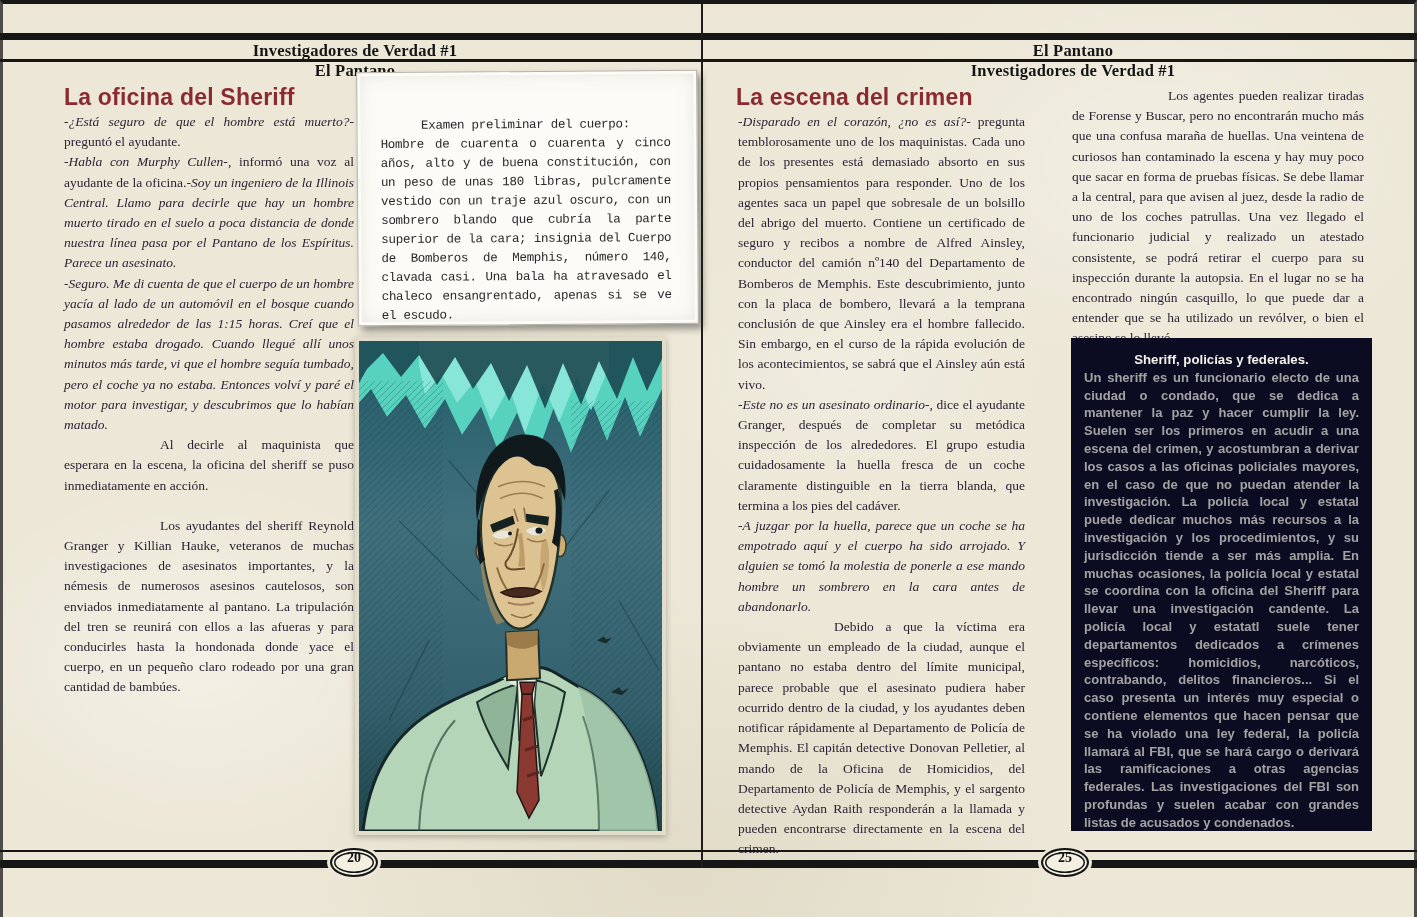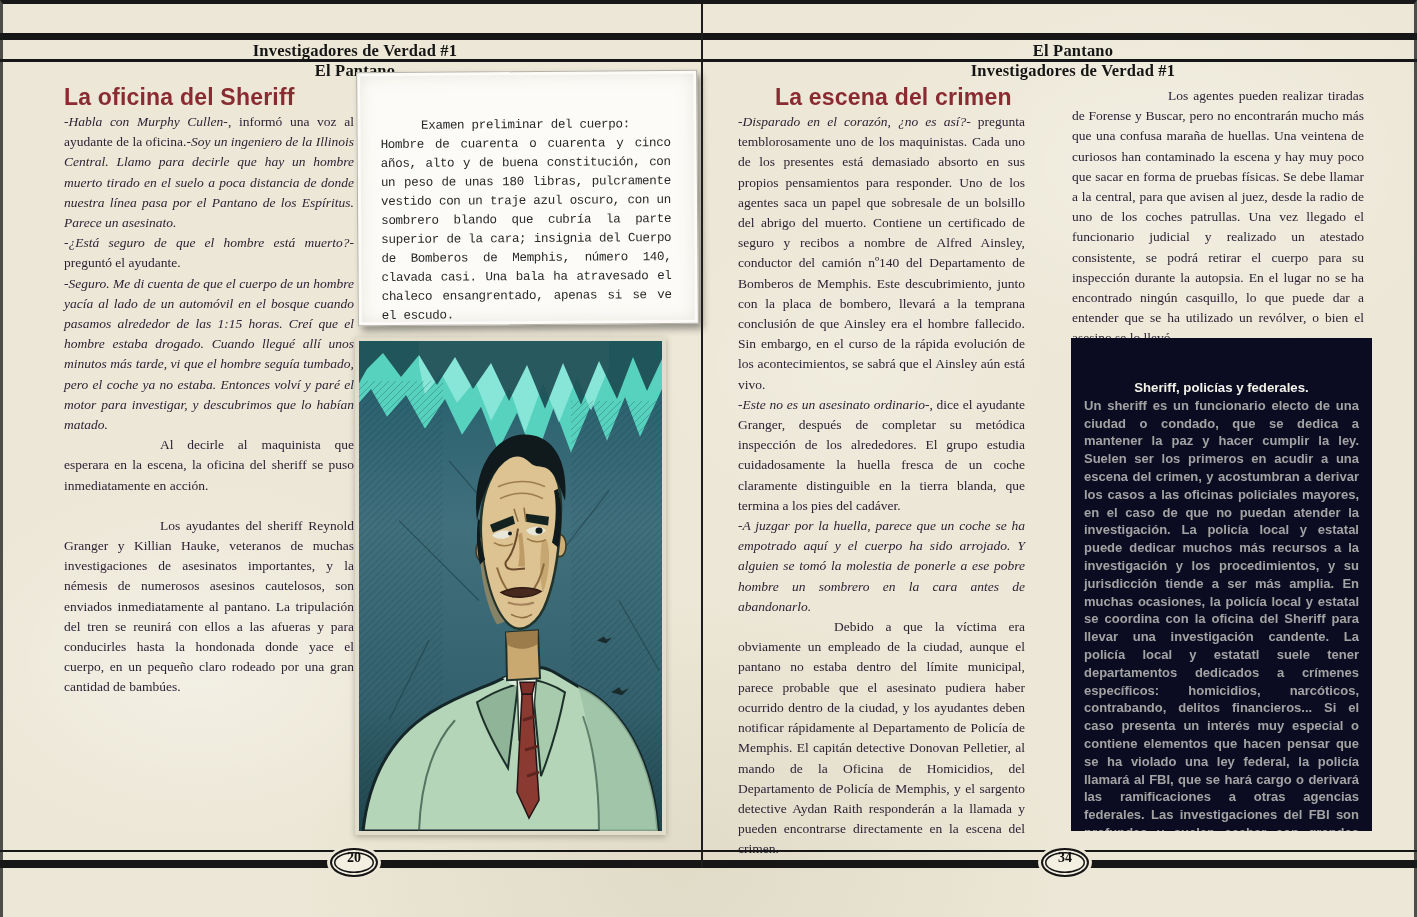--- a/index.html
+++ b/index.html
@@ -23,38 +23,38 @@
   .hdr-left{left:57px;width:596px;}
   .hdr-right{left:790px;width:566px;}
   .badge{position:absolute;top:848px;width:44px;height:25px;border-radius:50%;background:#f3efe1;border:2px solid #141414;
     box-shadow:0 0 0 3px #ece7d6, inset 0 0 0 2px #f3efe1, inset 0 0 0 3.5px #141414;
     display:flex;align-items:flex-start;justify-content:center;z-index:10;
     font-family:"Liberation Serif", serif;font-weight:700;font-size:14px;color:#111;}
   .badge-20{left:330px;}
   .badge-21{left:1041px;}
   h2.sec{position:absolute;margin:0;font-family:"Liberation Sans", sans-serif;font-weight:700;font-size:23px;letter-spacing:.2px;color:#8a2b31;z-index:4;}
   .h-left{left:64px;top:84px;}
-  .h-right{left:775px;top:84px;}
+  .h-right{left:736px;top:84px;}
   .pgtext{position:absolute;z-index:3;}
   .pgtext p{margin:0;text-align:justify;font-size:13.5px;line-height:20.2px;color:#2b2335;}
   .pgtext p.indent{text-indent:96px;}
   .pgtext p.gap{margin-top:20px;}
   .it{font-style:italic;}
   .col-left{left:64px;top:112px;width:290px;}
   .col-r1{left:738px;top:112px;width:287px;}
   .col-r2{left:1072px;top:86px;width:292px;}
   .note{position:absolute;left:357px;top:71px;width:341px;height:254px;background:#fcfbf7;
     border:1px solid #b3b0a6;box-shadow:4px 5px 7px rgba(40,40,40,.45), inset 0 0 0 3px #fcfbf7, inset 0 0 18px rgba(150,145,130,.25);
     transform:rotate(-0.4deg);z-index:8;box-sizing:border-box;padding:44px 26px 0 23px;}
   .note .note-title{font-family:"Liberation Mono", monospace;font-size:12.5px;line-height:19px;color:#28282a;text-align:center;letter-spacing:-.3px;}
   .note .note-body p{font-family:"Liberation Mono", monospace;font-size:12.5px;line-height:19px;color:#28282a;text-align:justify;letter-spacing:-.3px;margin:0;}
   .illus{position:absolute;left:355px;top:337px;width:311px;height:498px;z-index:4;border:4px solid #e2ddcb;box-sizing:border-box;background:#2c5a66;box-shadow:0 2px 6px rgba(60,60,50,.35);}
   .illus svg{display:block;width:100%;height:100%;}
   .infobox{position:absolute;left:1071px;top:338px;width:301px;height:493px;background:#0b0b22;z-index:4;box-sizing:border-box;padding:13px 13px 0 13px;overflow:hidden;}
-  .infobox .ib-title{font-family:"Liberation Sans", sans-serif;font-weight:700;font-size:13.2px;line-height:17.8px;color:#f2f1ea;text-align:center;margin-top:28px;}
+  .infobox .ib-title{font-family:"Liberation Sans", sans-serif;font-weight:700;font-size:13.2px;line-height:17.8px;color:#f2f1ea;text-align:center;}
   .infobox .ib-body p{margin:0;font-family:"Liberation Sans", sans-serif;font-weight:700;font-size:13px;line-height:17.8px;color:#a3a3a3;text-align:justify;}
 </style>
 </head>
 <body>
 
 <div class="spread">
   <div class="frame"></div>
 
   <div class="rule rule-top-thick"></div>
   <div class="rule rule-top-thin"></div>
@@ -66,22 +66,22 @@
     <span>Investigadores de Verdad #1</span>
     <span>El Pantano</span>
   </div>
   <div class="hdr-row hdr-right">
     <span>El Pantano</span>
     <span>Investigadores de Verdad #1</span>
   </div>
 
   <h2 class="sec h-left">La oficina del Sheriff</h2>
   <div class="pgtext col-left">
+      <p><span class="it">-¿Está seguro de que el hombre está muerto?-</span><span> preguntó el ayudante.</span></p>
       <p><span class="it">-Habla con Murphy Cullen-</span><span>, informó una voz al ayudante de la oficina.</span><span class="it">-Soy un ingeniero de la Illinois Central. Llamo para decirle que hay un hombre muerto tirado en el suelo a poca distancia de donde nuestra línea pasa por el Pantano de los Espíritus. Parece un asesinato.</span></p>
-      <p><span class="it">-¿Está seguro de que el hombre está muerto?-</span><span> preguntó el ayudante.</span></p>
       <p><span class="it">-Seguro. Me di cuenta de que el cuerpo de un hombre yacía al lado de un automóvil en el bosque cuando pasamos alrededor de las 1:15 horas. Creí que el hombre estaba drogado. Cuando llegué allí unos minutos más tarde, vi que el hombre seguía tumbado, pero el coche ya no estaba. Entonces volví y paré el motor para investigar, y descubrimos que lo habían matado.</span></p>
       <p class="indent"><span>Al decirle al maquinista que esperara en la escena, la oficina del sheriff se puso inmediatamente en acción.</span></p>
       <p class="indent gap"><span>Los ayudantes del sheriff Reynold Granger y Killian Hauke, veteranos de muchas investigaciones de asesinatos importantes, y la némesis de numerosos asesinos cautelosos, son enviados inmediatamente al pantano. La tripulación del tren se reunirá con ellos a las afueras y para conducirles hasta la hondonada donde yace el cuerpo, en un pequeño claro rodeado por una gran cantidad de bambúes.</span></p>
     </div>
 
   <div class="note">
     <div class="note-title">Examen preliminar del cuerpo:</div>
     <div class="note-body">
         <p><span>Hombre de cuarenta o cuarenta y cinco años, alto y de buena constitución, con un peso de unas 180 libras, pulcramente vestido con un traje azul oscuro, con un sombrero blando que cubría la parte superior de la cara; insignia del Cuerpo de Bomberos de Memphis, número 140, clavada casi. Una bala ha atravesado el chaleco ensangrentado, apenas si se ve el escudo.</span></p>
       </div>
@@ -163,33 +163,33 @@
         <path d="M139,146 C154,139 172,139 186,146 M141,158 C155,151 170,151 184,158" stroke="#8d6c40" stroke-width="1.5" fill="none" opacity="0.8"></path>
         <path d="M155,168 L159,181 M165,167 L167,181" stroke="#8d6c40" stroke-width="1.5"></path>
       </g>
     </svg>
   </div>
 
   <h2 class="sec h-right">La escena del crimen</h2>
   <div class="pgtext col-r1">
       <p><span class="it">-Disparado en el corazón, ¿no es así?-</span><span> pregunta temblorosamente uno de los maquinistas. Cada uno de los presentes está demasiado absorto en sus propios pensamientos para responder. Uno de los agentes saca un papel que sobresale de un bolsillo del abrigo del muerto. Contiene un certificado de seguro y recibos a nombre de Alfred Ainsley, conductor del camión nº140 del Departamento de Bomberos de Memphis. Este descubrimiento, junto con la placa de bombero, llevará a la temprana conclusión de que Ainsley era el hombre fallecido. Sin embargo, en el curso de la rápida evolución de los acontecimientos, se sabrá que el Ainsley aún está vivo.</span></p>
       <p><span class="it">-Este no es un asesinato ordinario-</span><span>, dice el ayudante Granger, después de completar su metódica inspección de los alrededores. El grupo estudia cuidadosamente la huella fresca de un coche claramente distinguible en la tierra blanda, que termina a los pies del cadáver.</span></p>
-      <p><span class="it">-A juzgar por la huella, parece que un coche se ha empotrado aquí y el cuerpo ha sido arrojado. Y alguien se tomó la molestia de ponerle a ese pobre hombre un sombrero en la cara antes de abandonarlo.</span></p>
+      <p><span class="it">-A juzgar por la huella, parece que un coche se ha empotrado aquí y el cuerpo ha sido arrojado. Y alguien se tomó la molestia de ponerle a ese mando hombre un sombrero en la cara antes de abandonarlo.</span></p>
       <p class="indent"><span>Debido a que la víctima era obviamente un empleado de la ciudad, aunque el pantano no estaba dentro del límite municipal, parece probable que el asesinato pudiera haber ocurrido dentro de la ciudad, y los ayudantes deben notificar rápidamente al Departamento de Policía de Memphis. El capitán detective Donovan Pelletier, al mando de la Oficina de Homicidios, del Departamento de Policía de Memphis, y el sargento detective Aydan Raith responderán a la llamada y pueden encontrarse directamente en la escena del crimen.</span></p>
     </div>
   <div class="pgtext col-r2">
       <p class="indent"><span>Los agentes pueden realizar tiradas de Forense y Buscar, pero no encontrarán mucho más que una confusa maraña de huellas. Una veintena de curiosos han contaminado la escena y hay muy poco que sacar en forma de pruebas físicas. Se debe llamar a la central, para que avisen al juez, desde la radio de uno de los coches patrullas. Una vez llegado el funcionario judicial y realizado un atestado consistente, se podrá retirar el cuerpo para su inspección durante la autopsia. En el lugar no se ha encontrado ningún casquillo, lo que puede dar a entender que se ha utilizado un revólver, o bien el asesino se lo llevó.</span></p>
     </div>
 
   <div class="infobox">
     <div class="ib-title">Sheriff, policías y federales.</div>
     <div class="ib-body">
         <p><span>Un sheriff es un funcionario electo de una ciudad o condado, que se dedica a mantener la paz y hacer cumplir la ley. Suelen ser los primeros en acudir a una escena del crimen, y acostumbran a derivar los casos a las oficinas policiales mayores, en el caso de que no puedan atender la investigación. La policía local y estatal puede dedicar muchos más recursos a la investigación y los procedimientos, y su jurisdicción tiende a ser más amplia. En muchas ocasiones, la policía local y estatal se coordina con la oficina del Sheriff para llevar una investigación candente. La policía local y estatatl suele tener departamentos dedicados a crímenes específicos: homicidios, narcóticos, contrabando, delitos financieros... Si el caso presenta un interés muy especial o contiene elementos que hacen pensar que se ha violado una ley federal, la policía llamará al FBI, que se hará cargo o derivará las ramificaciones a otras agencias federales. Las investigaciones del FBI son profundas y suelen acabar con grandes listas de acusados y condenados.</span></p>
       </div>
   </div>
 
   <div class="badge badge-20">
     <span>20</span>
   </div>
   <div class="badge badge-21">
-    <span>34</span>
+    <span>25</span>
   </div>
 </div>
 
 </body></html>

